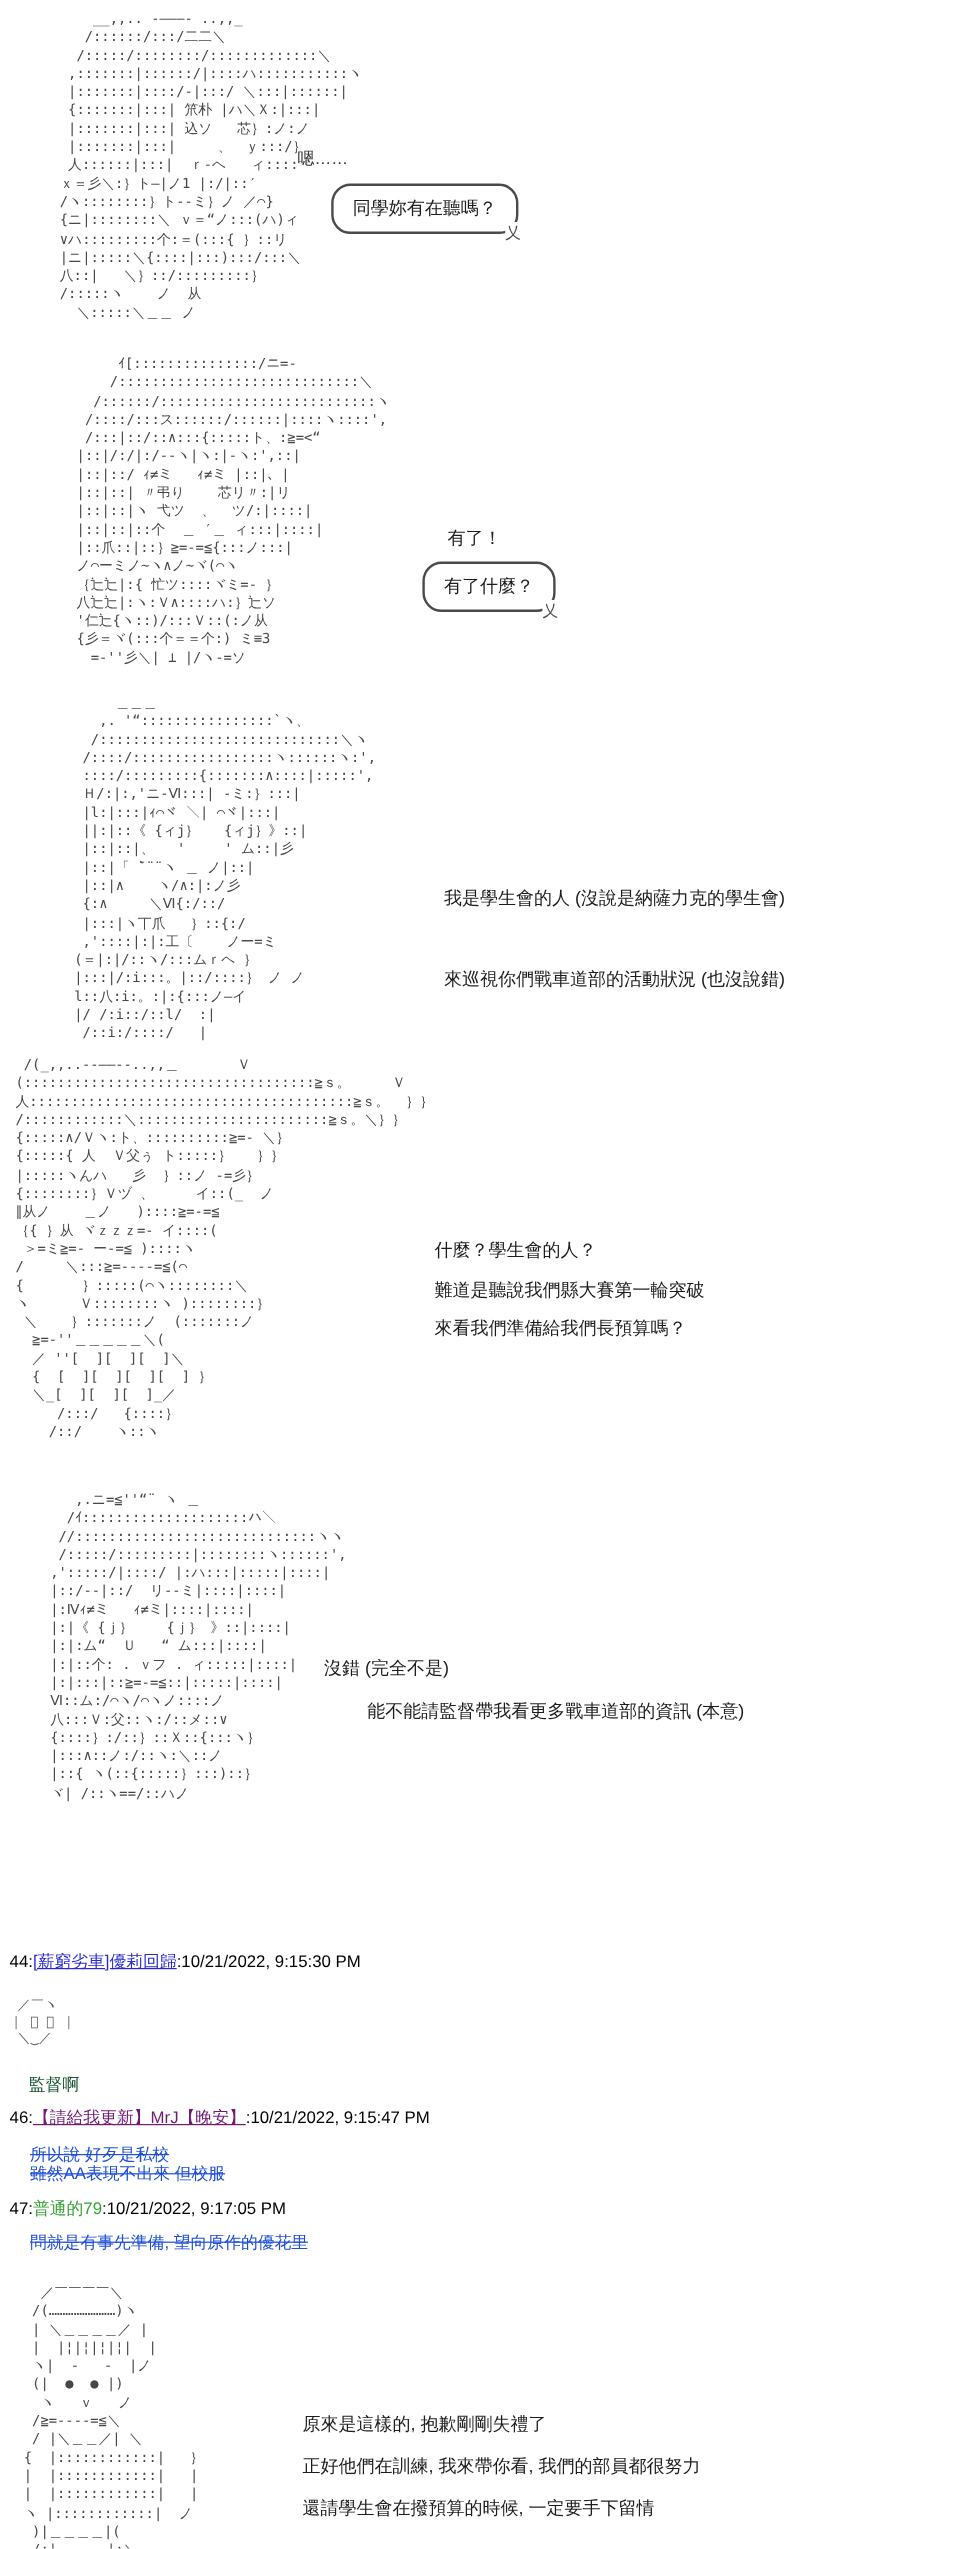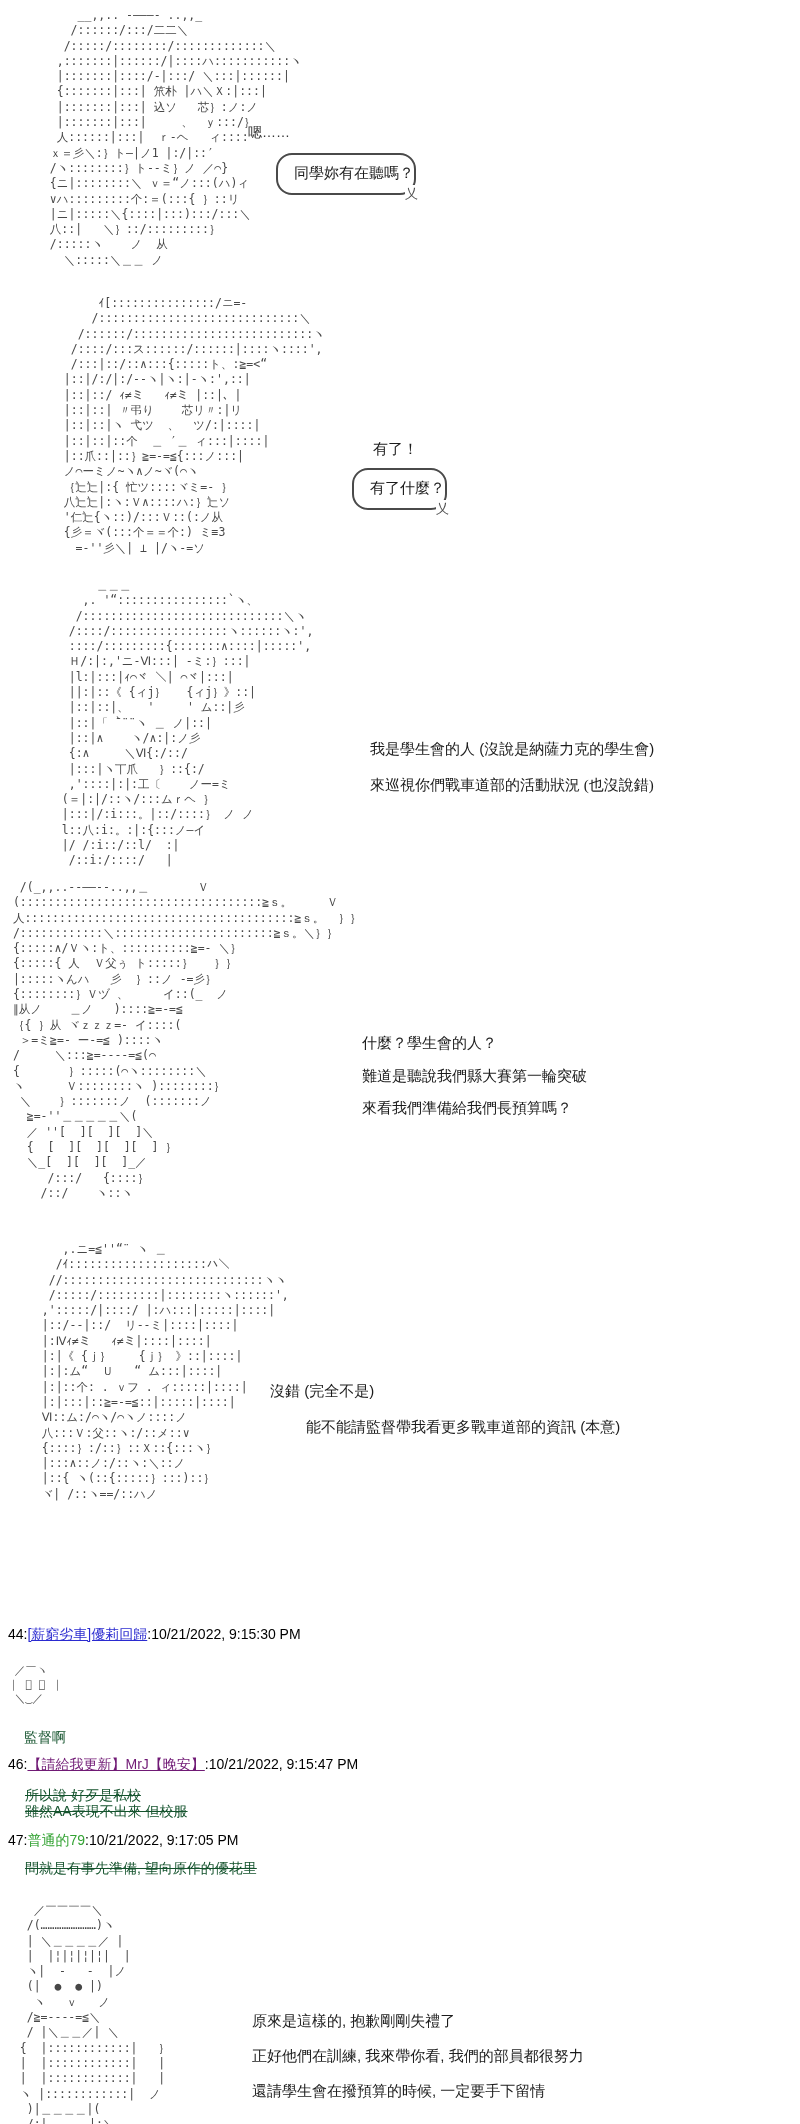--- a/index.html
+++ b/index.html
@@ -38,21 +38,21 @@
     position: absolute;
     font-size: 14px;
     color: #333;
     white-space: nowrap;
   }
   .bubble {
     position: absolute;
     border: 2px solid #4a4a4a;
     border-radius: 16px;
     background: #fff;
-    padding: 9px 0 10px 16px;
+    padding: 9px 16px 10px 16px;
     font-size: 15px;
     color: #1c1c1c;
     white-space: nowrap;
   }
   .bubble .tail {
     position: absolute;
     right: -4px;
     bottom: -10px;
     font-size: 13px;
     color: #4a4a4a;
@@ -67,21 +67,21 @@
   .post-link {
     text-decoration: underline;
     cursor: pointer;
   }
   .post-name {
     text-decoration: none;
   }
   .post-body {
     position: absolute;
     font-size: 14px;
-    color: #14532d;
+    color: #1d4ed8;
     white-space: nowrap;
     text-decoration: line-through;
     text-decoration-thickness: 1px;
   }
   .caption {
     position: absolute;
     font-size: 14px;
     color: #14532d;
     white-space: nowrap;
   }
@@ -150,21 +150,21 @@
    |::|∧    ヽ/∧:|:ノ彡
    {:∧     ＼Ⅵ{:/::/
    |:::|ヽ丅爪   ｝::{:/
    ,'::::|:|:工〔    ノー=ミ
   (＝|:|/::ヽ/:::ムｒヘ ｝
   |:::|/:i:::。|::/::::｝ ノ ノ
   l::八:i:。:|:{:::ノ―イ
   |/ /:i::/::l/  :|
    /::i:/::::/   |</pre>
   <span class="speech" style="left:370px; top:740px;">我是學生會的人 (沒說是納薩力克的學生會)</span>
-  <span class="speech" style="left:370px; top:776px;font-family:Liberation Serif, serif;">來巡視你們戰車道部的活動狀況 (也沒說錯)</span>
+  <span class="speech" style="left:370px; top:808px;">來巡視你們戰車道部的活動狀況 (也沒說錯)</span>
 
   <pre class="aa" style="left:6px; top:880px;">  /(_,,..--――--..,,＿       Ｖ
  (:::::::::::::::::::::::::::::::::::≧ｓ。     Ｖ
  人:::::::::::::::::::::::::::::::::::::::≧ｓ。  ｝｝
  /::::::::::::＼:::::::::::::::::::::::≧ｓ。＼｝｝
  {:::::∧/Ｖヽ:ト、::::::::::≧=‐ ＼｝
  {:::::{ 人  Ｖ父ぅ ト:::::｝   ｝｝
  |:::::ヽんハ   彡  ｝::ノ ‐=彡｝
  {::::::::｝Ｖヅ 、     イ::(_  ノ
  ∥从ノ    ＿ノ   )::::≧=‐=≦

